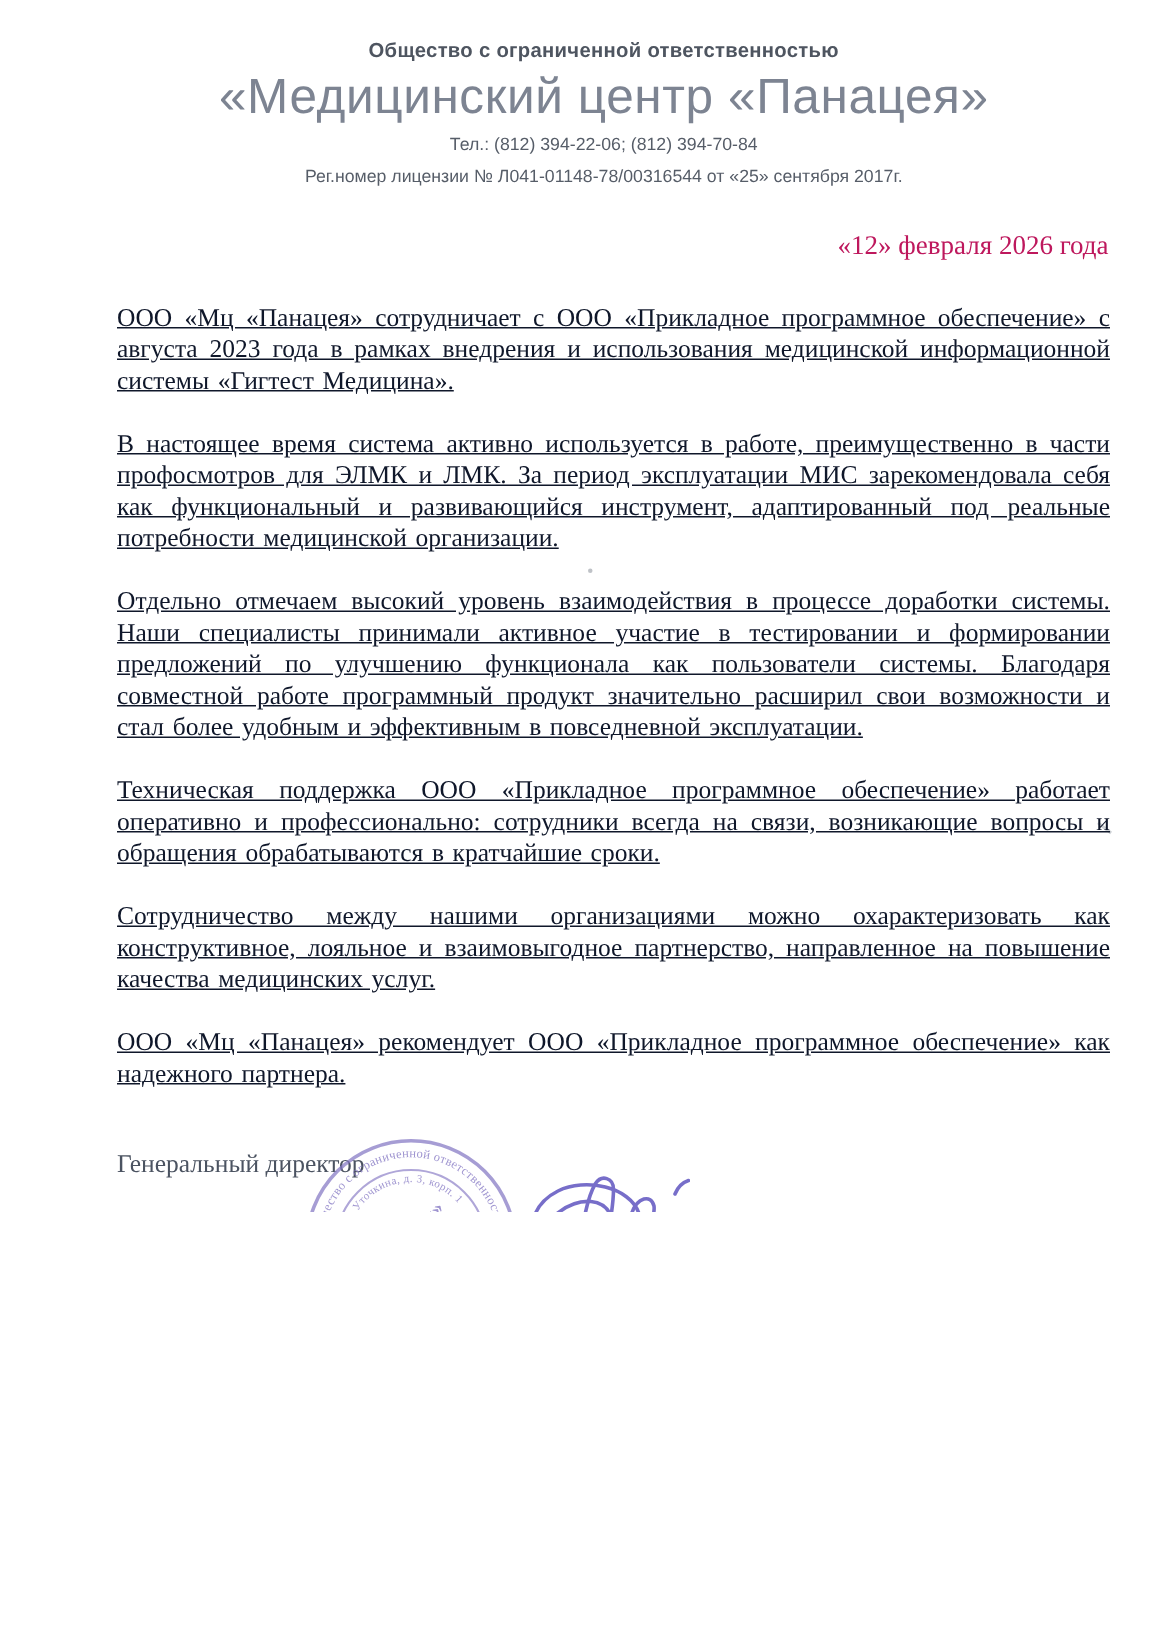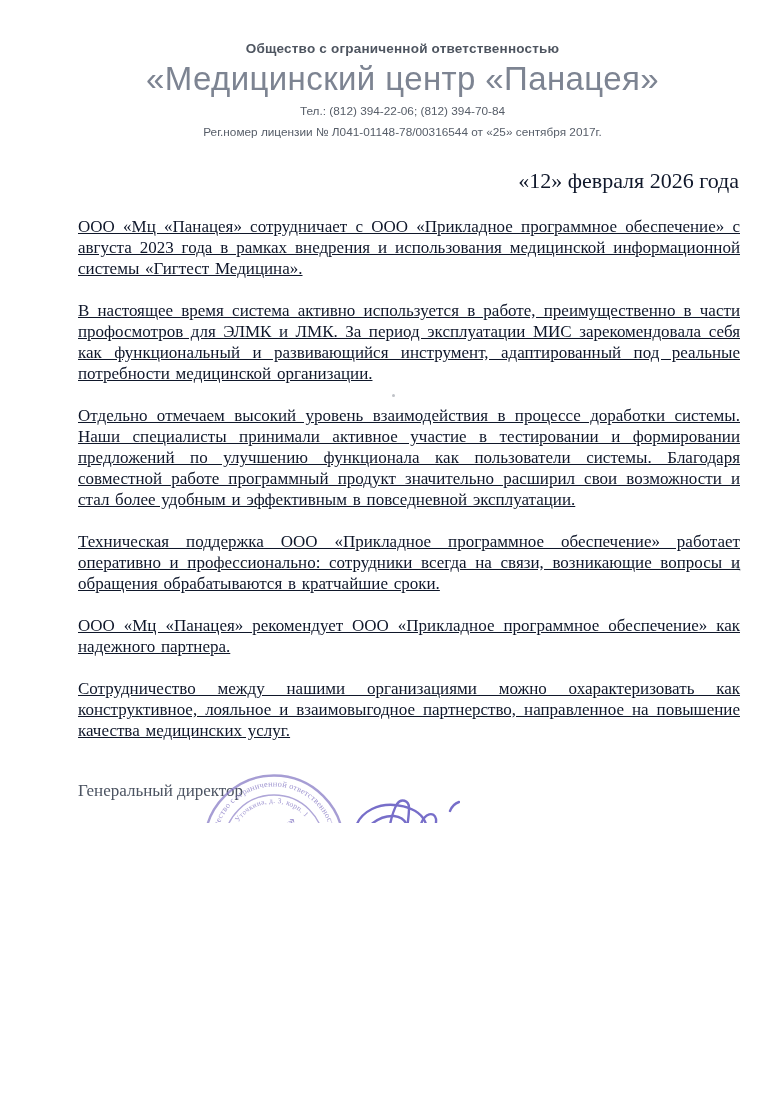--- a/index.html
+++ b/index.html
@@ -1,29 +1,29 @@
 <!DOCTYPE html>
 <html><head>
 <meta charset="utf-8">
 <style>
   html,body{margin:0;padding:0;background:#ffffff;}
   .page{
     position:relative;width:783px;height:808px;background:#ffffff;overflow:hidden;
-    font-family:"Liberation Serif", serif;color:#4b5361;margin-top:15px;
+    font-family:"Liberation Serif", serif;color:#4b5361;
   }
   
   .letterhead{
     position:absolute;top:26px;left:0;right:0;text-align:center;padding-left:22px;
     font-family:"Liberation Sans", sans-serif;
   }
   .org-type{font-size:13.5px;font-weight:700;color:#4e5560;letter-spacing:.2px;}
   .org-name{font-size:33px;font-weight:400;color:#7d8492;margin-top:4px;letter-spacing:.4px;}
   .contact{font-size:11.8px;color:#565d68;line-height:14.5px;margin-top:6px;}
   
-  .date-line{position:absolute;top:153px;right:44px;font-size:22px;color:#0f172a;}
+  .date-line{position:absolute;top:153px;right:44px;font-size:18px;color:#be185d;}
   
   .body-text{position:absolute;top:201px;left:78px;width:662px;z-index:2;}
   .body-text p{
     margin:0 0 21px 0;font-size:17px;line-height:21px;text-align:justify;
     word-spacing:1.5px;color:#0f172a;text-decoration:underline;
   }
   
   .sig-title{position:absolute;left:78px;top:766px;font-size:17px;z-index:2;}
   .sig-row{position:absolute;left:78px;top:831px;font-size:17px;white-space:nowrap;z-index:2;}
   .sig-underline{
@@ -60,22 +60,22 @@
     <div class="contact">Рег.номер лицензии № Л041-01148-78/00316544 от «25» сентября 2017г.</div>
   </div>
 
   <div class="date-line">«12» февраля 2026 года</div>
 
   <div class="body-text">
     <p>ООО «Мц «Панацея» сотрудничает с ООО «Прикладное программное обеспечение» с августа 2023 года в рамках внедрения и использования медицинской информационной системы «Гигтест Медицина».</p>
     <p>В настоящее время система активно используется в работе, преимущественно в части профосмотров для ЭЛМК и ЛМК. За период эксплуатации МИС зарекомендовала себя как функциональный и развивающийся инструмент, адаптированный под реальные потребности медицинской организации.</p>
     <p>Отдельно отмечаем высокий уровень взаимодействия в процессе доработки системы. Наши специалисты принимали активное участие в тестировании и формировании предложений по улучшению функционала как пользователи системы. Благодаря совместной работе программный продукт значительно расширил свои возможности и стал более удобным и эффективным в повседневной эксплуатации.</p>
     <p>Техническая поддержка ООО «Прикладное программное обеспечение» работает оперативно и профессионально: сотрудники всегда на связи, возникающие вопросы и обращения обрабатываются в кратчайшие сроки.</p>
+    <p>Сотрудничество между нашими организациями можно охарактеризовать как конструктивное, лояльное и взаимовыгодное партнерство, направленное на повышение качества медицинских услуг.</p>
     <p>ООО «Мц «Панацея» рекомендует ООО «Прикладное программное обеспечение» как надежного партнера.</p>
-    <p>Сотрудничество между нашими организациями можно охарактеризовать как конструктивное, лояльное и взаимовыгодное партнерство, направленное на повышение качества медицинских услуг.</p>
   </div>
 
   <div class="sig-title">Генеральный директор</div>
   <div class="sig-row">
     <span>ООО «Медицинский центр «Панацея»</span><span class="sig-underline"></span><span>/И.В. Алексеева/</span>
   </div>
 
   <svg class="stamp" width="146" height="146" viewBox="0 0 146 146">
     <g fill="none" stroke="#8477c3">
       <circle cx="73" cy="73" r="69.5" stroke-width="2.4" opacity="0.72"></circle>

